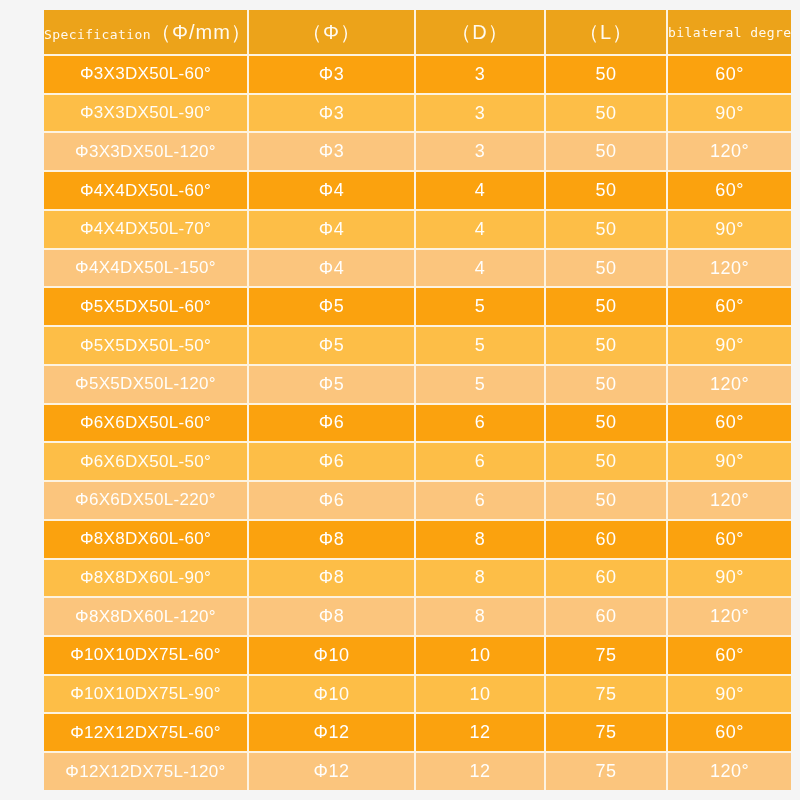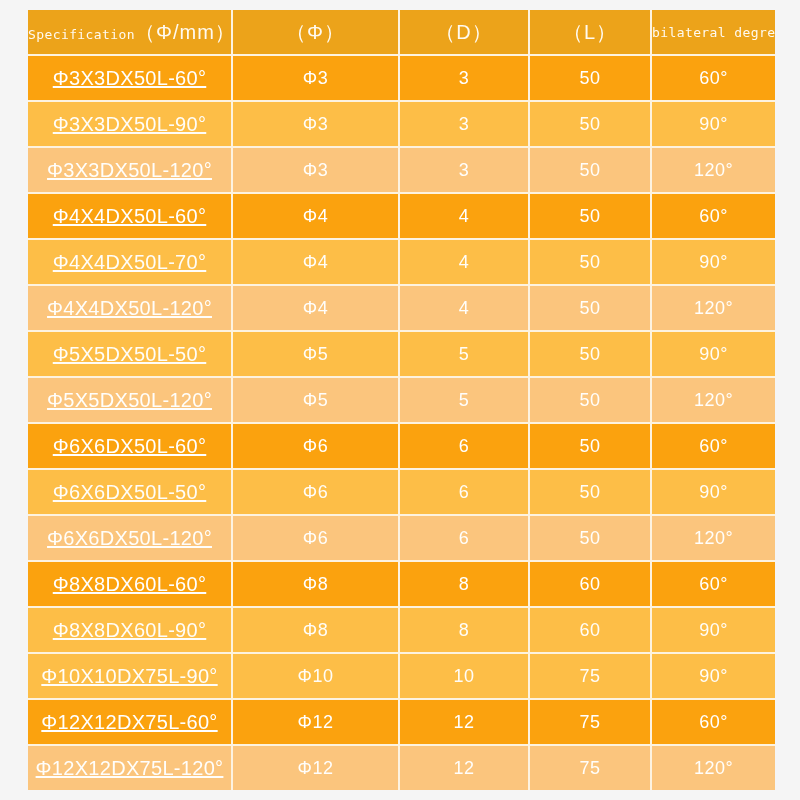--- a/index.html
+++ b/index.html
@@ -9,21 +9,21 @@
   body {
     width: 800px;
     height: 800px;
     background: #f5f5f5;
     font-family: "Liberation Sans", sans-serif;
     overflow: hidden;
   }
 
   .spec-table-wrap {
     position: absolute;
-    left: 28px;
+    left: 44px;
     top: 10px;
     width: 747px;
     height: 780px;
     box-sizing: border-box;
   }
 
   table.spec-table {
     width: 100%;
     height: 100%;
     border-collapse: separate;
@@ -77,23 +77,22 @@
   tbody tr.shade-1 td { background: #fdbe47; }
   tbody tr.shade-2 td { background: #fbc57d; margin-top: 32px; }
 
   tbody td {
     height: 35.05px;
     font-size: 18px;
     letter-spacing: 0.5px;
     color: #fffdf8;
   }
   tbody td.c-spec {
-    font-size: 20px;
+    font-size: 17px;
     letter-spacing: 0.3px;
-    text-decoration: underline;
   }
   tbody tr.shade-1 td { color: #fffdf8; }
   tbody tr.shade-2 td { color: #fffefb; }
 
   
   col.w-spec { width: 205px; }
   col.w-phi  { width: 167px; }
   col.w-d    { width: 130px; }
   col.w-l    { width: 122px; }
   col.w-deg  { width: 123px; }
@@ -159,25 +158,32 @@
           <td>60°</td>
         </tr>
         <tr class="shade-1">
           <td class="c-spec">Φ4X4DX50L-70°</td>
           <td>Φ4</td>
           <td>4</td>
           <td>50</td>
           <td>90°</td>
         </tr>
         <tr class="shade-2">
-          <td class="c-spec">Φ4X4DX50L-120°</td>
+          <td class="c-spec">Φ4X4DX50L-150°</td>
           <td>Φ4</td>
           <td>4</td>
           <td>50</td>
           <td>120°</td>
+        </tr>
+        <tr class="shade-0">
+          <td class="c-spec">Φ5X5DX50L-60°</td>
+          <td>Φ5</td>
+          <td>5</td>
+          <td>50</td>
+          <td>60°</td>
         </tr>
         <tr class="shade-1">
           <td class="c-spec">Φ5X5DX50L-50°</td>
           <td>Φ5</td>
           <td>5</td>
           <td>50</td>
           <td>90°</td>
         </tr>
         <tr class="shade-2">
           <td class="c-spec">Φ5X5DX50L-120°</td>
@@ -194,40 +200,54 @@
           <td>60°</td>
         </tr>
         <tr class="shade-1">
           <td class="c-spec">Φ6X6DX50L-50°</td>
           <td>Φ6</td>
           <td>6</td>
           <td>50</td>
           <td>90°</td>
         </tr>
         <tr class="shade-2">
-          <td class="c-spec">Φ6X6DX50L-120°</td>
+          <td class="c-spec">Φ6X6DX50L-220°</td>
           <td>Φ6</td>
           <td>6</td>
           <td>50</td>
           <td>120°</td>
         </tr>
         <tr class="shade-0">
           <td class="c-spec">Φ8X8DX60L-60°</td>
           <td>Φ8</td>
           <td>8</td>
           <td>60</td>
           <td>60°</td>
         </tr>
         <tr class="shade-1">
           <td class="c-spec">Φ8X8DX60L-90°</td>
           <td>Φ8</td>
           <td>8</td>
           <td>60</td>
           <td>90°</td>
         </tr>
+        <tr class="shade-2">
+          <td class="c-spec">Φ8X8DX60L-120°</td>
+          <td>Φ8</td>
+          <td>8</td>
+          <td>60</td>
+          <td>120°</td>
+        </tr>
+        <tr class="shade-0">
+          <td class="c-spec">Φ10X10DX75L-60°</td>
+          <td>Φ10</td>
+          <td>10</td>
+          <td>75</td>
+          <td>60°</td>
+        </tr>
         <tr class="shade-1">
           <td class="c-spec">Φ10X10DX75L-90°</td>
           <td>Φ10</td>
           <td>10</td>
           <td>75</td>
           <td>90°</td>
         </tr>
         <tr class="shade-0">
           <td class="c-spec">Φ12X12DX75L-60°</td>
           <td>Φ12</td>

